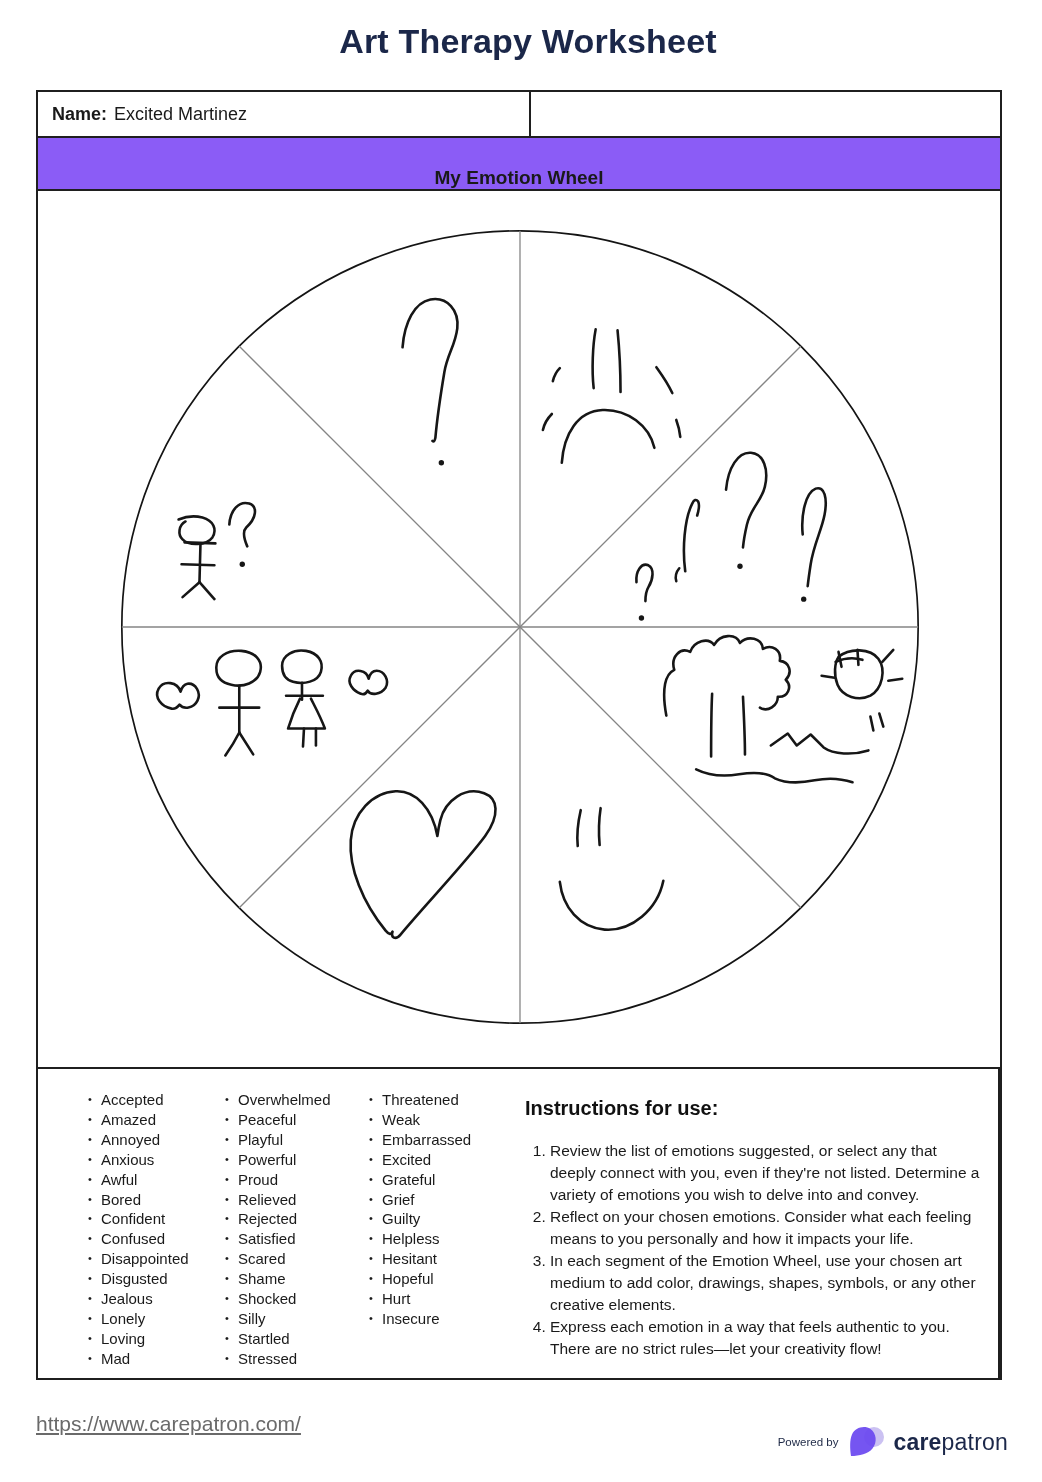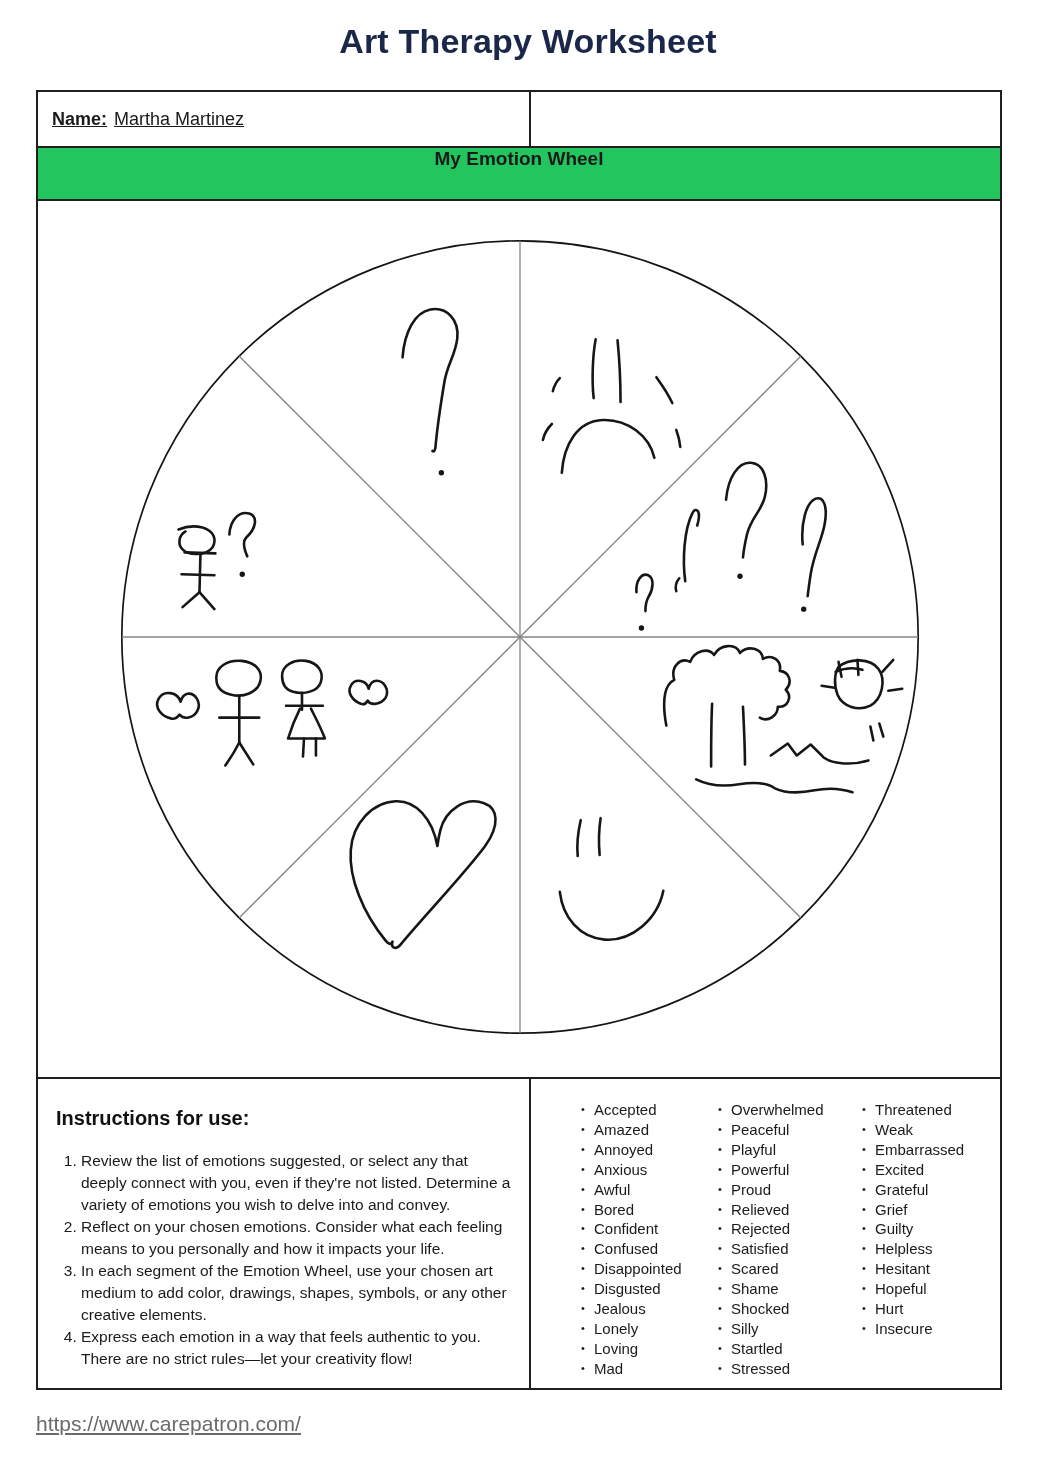--- a/index.html
+++ b/index.html
@@ -4,29 +4,29 @@
 <style>
   * { margin:0; padding:0; box-sizing:border-box; }
   body { background:#fff; font-family:"Liberation Sans", sans-serif; color:#1a1a1a; }
   .page { position:relative; width:1042px; height:1482px; background:#fff; overflow:hidden; }
 
   .title { position:absolute; top:22px; left:7px; width:100%; text-align:center;
            font-size:34px; font-weight:bold; color:#1b2749; letter-spacing:0.2px; }
 
   .doc { position:absolute; left:36px; top:90px; width:966px; border:2px solid #1f1f1f; background:#fff; }
   .row { width:100%; }
-  .head-row { display:flex; height:54px;text-decoration:underline; }
+  .head-row { display:flex; height:44px; }
   .cell { position:relative; }
   .name-cell { width:493px; border-right:2px solid #1f1f1f; display:flex; align-items:center; padding:0 14px; }
   .date-cell { flex:1; display:flex; align-items:center; padding:0 14px; }
   .fld-lbl { font-weight:bold; font-size:18px; margin-right:7px; }
   .fld-val { font-size:18px; }
 
-  .section-row { height:53px; border-top:2px solid #1f1f1f; background:#22c55e;
-                 display:flex; align-items:flex-start; justify-content:center;
+  .section-row { height:53px; border-top:2px solid #1f1f1f; background:#8b5cf6;
+                 display:flex; align-items:flex-end; justify-content:center;
                  font-weight:bold; font-size:19px; }
 
   .wheel-row { height:878px; border-top:2px solid #1f1f1f; }
   .wheel-row svg { display:block; }
 
   .bottom-row { display:flex; height:311px; border-top:2px solid #1f1f1f; }
   .instructions-cell { width:493px; border-right:2px solid #1f1f1f; padding:16px 18px 0 18px; }
   .instructions-cell h2 { font-size:20px; font-weight:bold; margin:12px 0 20px 0; color:#111; }
   .instructions-cell ol { margin:0; padding-left:25px; font-size:15.5px; line-height:22px; color:#1a1a1a; }
   .emotions-cell { flex:1; display:flex; padding:21px 0 0 50px; }
@@ -54,21 +54,21 @@
 
 <div class="page">
 
   <h1 class="title">Art Therapy Worksheet</h1>
 
   <div class="doc">
 
     <div class="row head-row">
       <div class="cell name-cell">
         <span class="fld-lbl">Name:</span>
-        <span class="fld-val">Martha Martinez</span>
+        <span class="fld-val">Excited Martinez</span>
       </div>
     </div>
 
     <div class="row section-row">
       <span>My Emotion Wheel</span>
     </div>
 
     <div class="row wheel-row">
       <svg width="962" height="874" viewBox="0 0 966 878">
 
@@ -156,29 +156,20 @@
           <path class="sk" d="M 144 375 L 177 376"></path>
           <path class="sk" d="M 162 393 L 145 408"></path>
           <path class="sk" d="M 162 393 L 177 410"></path>
           <path class="sk" d="M 192 335 C 193 320 202 311 212 314 C 221 317 219 329 209 338 C 205 342 207 350 210 357"></path>
           <circle class="dot" cx="205" cy="375" r="2.7"></circle>
         </g>
       </svg>
     </div>
 
     <div class="row bottom-row">
-      <div class="cell instructions-cell">
-        <h2>Instructions for use:</h2>
-        <ol>
-          <li>Review the list of emotions suggested, or select any that deeply connect with you, even if they're not listed. Determine a variety of emotions you wish to delve into and convey.</li>
-          <li>Reflect on your chosen emotions. Consider what each feeling means to you personally and how it impacts your life.</li>
-          <li>In each segment of the Emotion Wheel, use your chosen art medium to add color, drawings, shapes, symbols, or any other creative elements.</li>
-          <li>Express each emotion in a way that feels authentic to you. There are no strict rules—let your creativity flow!</li>
-        </ol>
-      </div>
       <div class="cell emotions-cell">
         <ul class="c1">
           <li>Accepted</li>
           <li>Amazed</li>
           <li>Annoyed</li>
           <li>Anxious</li>
           <li>Awful</li>
           <li>Bored</li>
           <li>Confident</li>
           <li>Confused</li>
@@ -213,19 +204,38 @@
           <li>Grateful</li>
           <li>Grief</li>
           <li>Guilty</li>
           <li>Helpless</li>
           <li>Hesitant</li>
           <li>Hopeful</li>
           <li>Hurt</li>
           <li>Insecure</li>
         </ul>
       </div>
+      <div class="cell instructions-cell">
+        <h2>Instructions for use:</h2>
+        <ol>
+          <li>Review the list of emotions suggested, or select any that deeply connect with you, even if they're not listed. Determine a variety of emotions you wish to delve into and convey.</li>
+          <li>Reflect on your chosen emotions. Consider what each feeling means to you personally and how it impacts your life.</li>
+          <li>In each segment of the Emotion Wheel, use your chosen art medium to add color, drawings, shapes, symbols, or any other creative elements.</li>
+          <li>Express each emotion in a way that feels authentic to you. There are no strict rules—let your creativity flow!</li>
+        </ol>
+      </div>
     </div>
   </div>
 
   <a class="footer-url">https://www.carepatron.com/</a>
 
+  <div class="powered">
+    <span class="pb-text">Powered by</span>
+    <span class="logo-mark">
+      <svg width="40" height="36" viewBox="0 0 40 36">
+        <circle cx="27" cy="13" r="10" fill="#cbc1f2"></circle>
+        <path d="M4 32 C 3 25 2.5 16 5 10.5 C 8 3.5 17.5 0.8 23.5 5 C 29.5 9.2 30.5 18.5 25.5 24.5 C 21 30 12.5 32 4 32 Z" fill="#6a48f0" fill-opacity="0.93"></path>
+      </svg>
+    </span>
+    <span class="brand"><b>care</b><span>patron</span></span>
+  </div>
 
 </div>
 
 </body></html>

